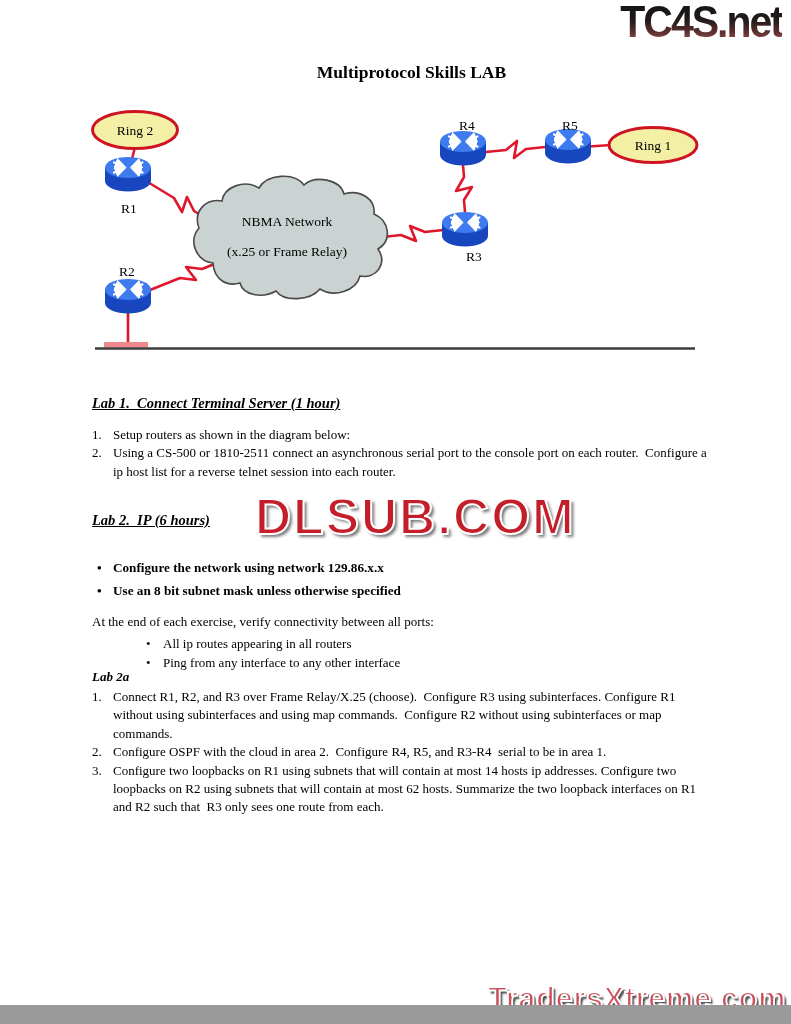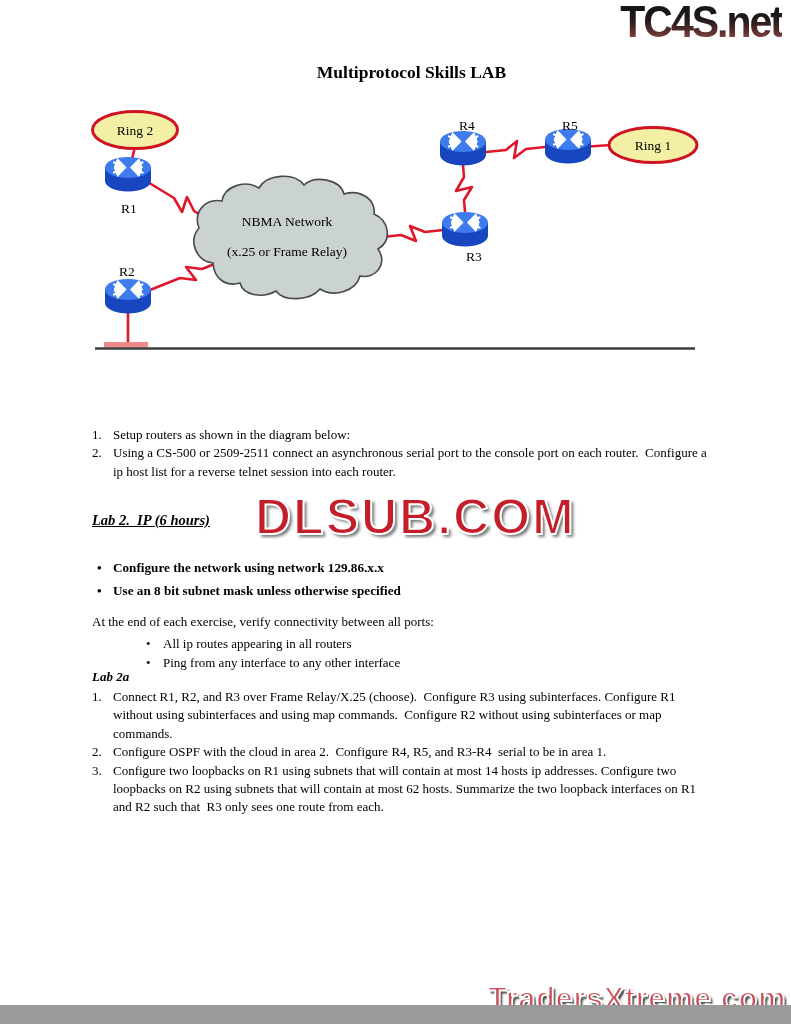--- a/index.html
+++ b/index.html
@@ -119,29 +119,30 @@
     <use href="#router" transform="translate(463,53)"></use>
     <use href="#router" transform="translate(568,51)"></use>
 
     <text x="129" y="118">R1</text>
     <text x="127" y="181">R2</text>
     <text x="474" y="166">R3</text>
     <text x="467" y="35">R4</text>
     <text x="570" y="35">R5</text>
   </svg>
 
+  <div class="heading" id="lab1-heading">Lab 1.  Connect Terminal Server (1 hour)</div>
 
   <div class="numlist" id="lab1-list">
     <div class="numitem">
       <span class="n">1.</span>
       <span class="t">Setup routers as shown in the diagram below:</span>
     </div>
     <div class="numitem">
       <span class="n">2.</span>
-      <span class="t">Using a CS-500 or 2509-2511 connect an asynchronous serial port to the console port on each router.  Configure a ip host list for a reverse telnet session into each router.</span>
+      <span class="t">Using a CS-500 or 1810-2511 connect an asynchronous serial port to the console port on each router.  Configure a ip host list for a reverse telnet session into each router.</span>
     </div>
   </div>
 
   <div class="heading" id="lab2-heading">Lab 2.  IP (6 hours)</div>
   <div class="dlsub">DLSUB.COM</div>
 
   <div class="bullets">
     <div class="bullet-row">
       <span class="dot">•</span>
       <span>Configure the network using network 129.86.x.x</span>

